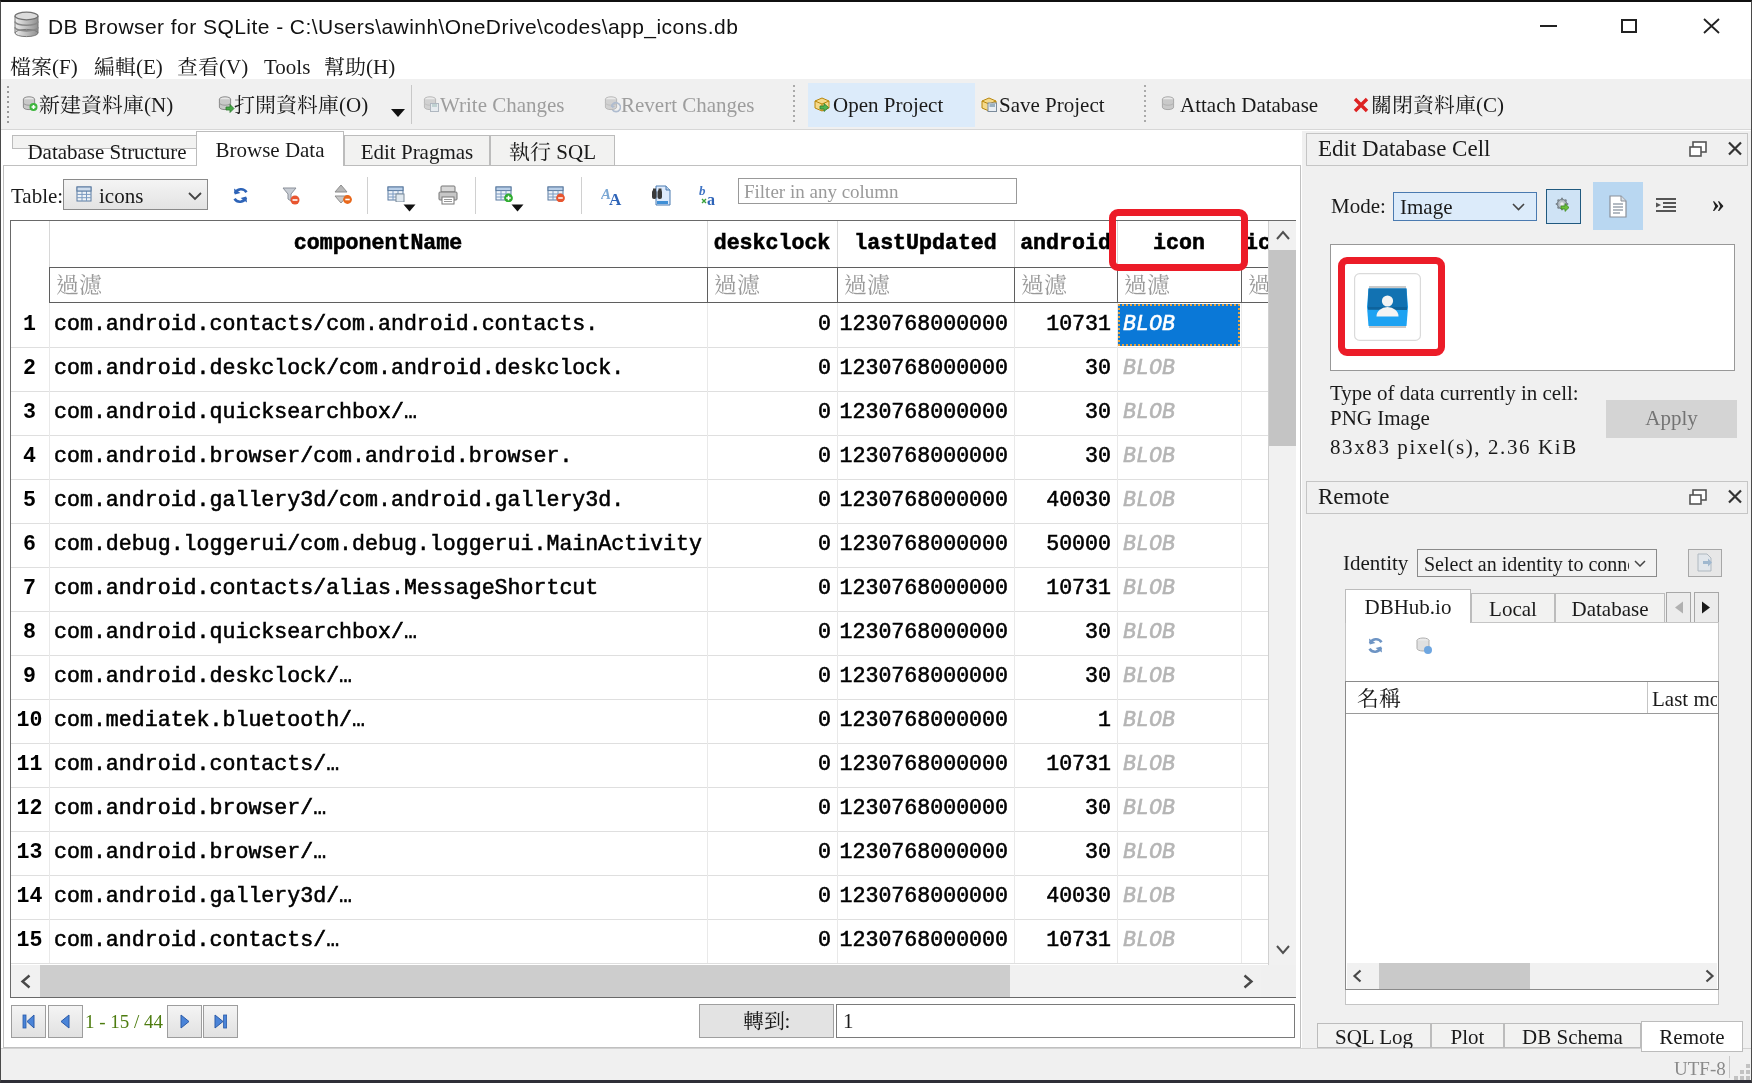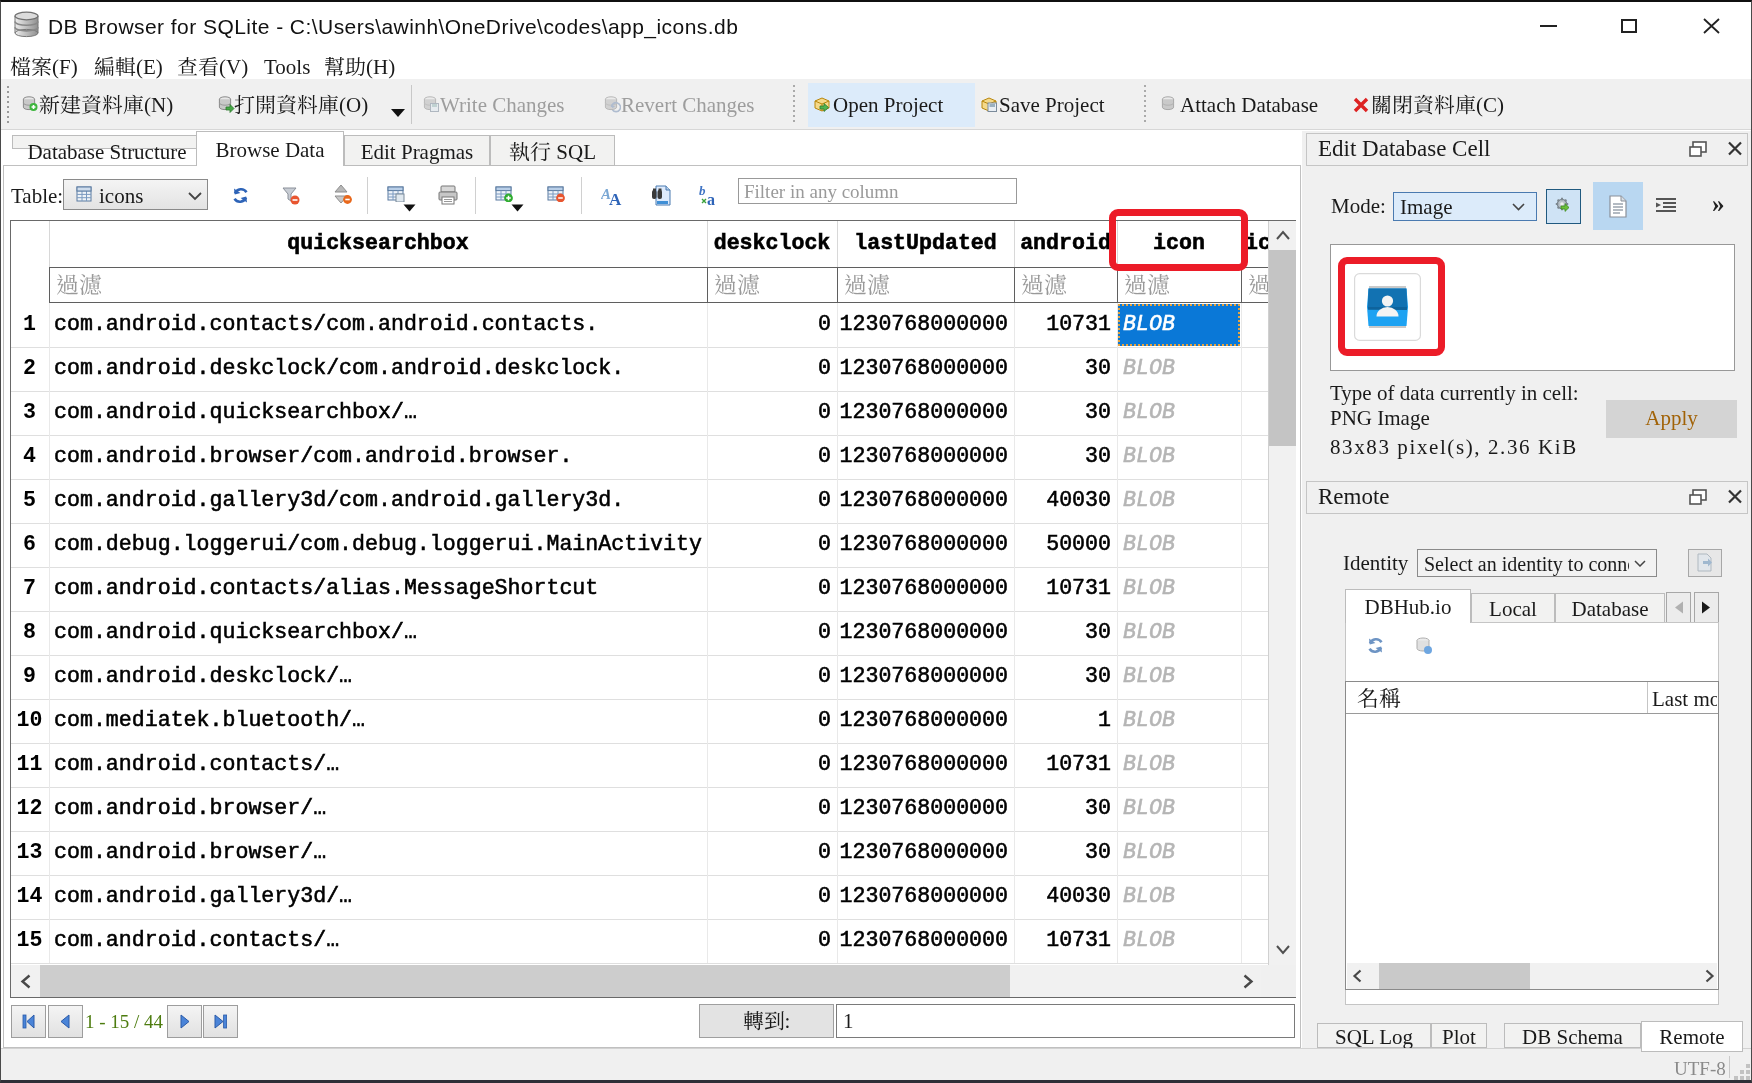--- a/index.html
+++ b/index.html
@@ -251,21 +251,21 @@
     <rect x="8.5" y="3.5" width="3" height="3" fill="#3a3a3a"></rect>
   </svg>
 <svg class="a" style="left:699px;top:185px" width="22" height="22">
     <text x="0" y="10" font-family="Liberation Serif" font-size="13" font-style="italic" fill="#3f74c4" font-weight="bold">b</text>
     <text x="8" y="20" font-family="Liberation Serif" font-size="16" fill="#2e64b8" font-weight="bold">a</text>
     <path d="M3 14 l4 4 M7 14 l-4 4" stroke="#3aa03a" stroke-width="1.4"></path>
   </svg>
 <div class="a" style="left:738px;top:178px;width:279px;height:26px;background:#fff;border:1px solid #999"></div>
 <div class="a t21" style="left:744px;top:181px;color:#9a9a9a;font-size:19px">Filter in any column</div>
 <div class="a" style="left:10px;top:220px;width:1286px;height:778px;background:#fff;border:1px solid #696969"></div>
-<div class="cell" style="left:49px;width:658px;top:231px;font-weight:700;text-align:center">quicksearchbox</div>
+<div class="cell" style="left:49px;width:658px;top:231px;font-weight:700;text-align:center">componentName</div>
 <div class="cell" style="left:707px;width:130px;top:231px;font-weight:700;text-align:center">deskclock</div>
 <div class="cell" style="left:837px;width:177px;top:231px;font-weight:700;text-align:center">lastUpdated</div>
 <div class="cell" style="left:1014px;width:103px;top:231px;font-weight:700;text-align:center">android</div>
 <div class="cell" style="left:1117px;width:124px;top:231px;font-weight:700;text-align:center">icon</div>
 <div class="cell" style="left:1241px;width:27px;top:231px;font-weight:700;text-align:center;text-align:left;padding-left:4px">ic</div>
 <div class="a" style="left:49px;top:221px;width:1px;height:46px;background:#d8d8d8"></div>
 <div class="a" style="left:707px;top:221px;width:1px;height:46px;background:#d8d8d8"></div>
 <div class="a" style="left:837px;top:221px;width:1px;height:46px;background:#d8d8d8"></div>
 <div class="a" style="left:1014px;top:221px;width:1px;height:46px;background:#d8d8d8"></div>
 <div class="a" style="left:1117px;top:221px;width:1px;height:46px;background:#d8d8d8"></div>
@@ -507,21 +507,21 @@
 <path d="M15 52 h37 v3 h-37 z" fill="#c9c9c9"></path>
 <path d="M14.5 15.5 h38 l1.5 18.5 -1.5 19 h-38 l-1.5 -19 z" fill="#1da2f2"></path>
 <path d="M14.5 15.5 h38 l0.8 18.5 h-39.6 z" fill="#1272b2"></path>
 <path d="M13.8 34 h39.4 l-0.2 3 -39 -0.2 z" fill="#0e639c"></path>
 <circle cx="33.5" cy="28" r="5.6" fill="#f4f4f4"></circle>
 <path d="M22.5 43.5 a11 9.5 0 0 1 22 0 z" fill="#f4f4f4"></path>
   </svg>
 <div class="a t21" style="left:1330px;top:381px">Type of data currently in cell:</div>
 <div class="a t21" style="left:1330px;top:406px">PNG Image</div>
 <div class="a" style="left:1606px;top:400px;width:131px;height:38px;background:#d4d4d4"></div>
-<div class="a" style="left:1606px;top:406px;width:131px;text-align:center;font-size:21px;color:#a16207">Apply</div>
+<div class="a" style="left:1606px;top:406px;width:131px;text-align:center;font-size:21px;color:#737373">Apply</div>
 <div class="a t21" style="left:1330px;top:435px;letter-spacing:1.6px">83x83 pixel(s), 2.36 KiB</div>
 <div class="a" style="left:1306px;top:481px;width:442px;height:33px;background:#f0f0f0;border:1px solid #c5c5c5"></div>
 <div class="a" style="left:1318px;top:484px;font-size:23px;color:#1a1a1a">Remote</div>
 <svg class="a" style="left:1689px;top:489px" width="18" height="16">
     <rect x="4" y="1" width="13" height="10" fill="#fff" stroke="#555" stroke-width="1.6"></rect>
     <rect x="1" y="6" width="11" height="9" fill="#fff" stroke="#555" stroke-width="1.6"></rect>
   </svg>
 <svg class="a" style="left:1727px;top:489px" width="16" height="15">
     <path d="M2 1.5 L14 13.5 M14 1.5 L2 13.5" stroke="#333" stroke-width="2.2" fill="none"></path>
   </svg>
@@ -575,21 +575,21 @@
 <div class="a" style="left:1346px;top:713px;width:372px;height:1px;background:#9a9a9a"></div>
 <div class="a" style="left:1347px;top:963px;width:370px;height:26px;background:#f1f1f1"></div>
 <svg class="a" style="left:1352px;top:969px" width="10" height="14">
     <path d="M8.5 1.5 l-6 5.5 6 5.5" stroke="#484848" stroke-width="2.2" fill="none"></path>
   </svg>
 <div class="a" style="left:1379px;top:963px;width:151px;height:26px;background:#c9c9c9"></div>
 <svg class="a" style="left:1705px;top:969px" width="10" height="14">
     <path d="M1.5 1.5 l6 5.5 -6 5.5" stroke="#484848" stroke-width="2.2" fill="none"></path>
   </svg>
 <div class="tab" style="left:1317px;top:1023px;width:114px;height:25px;line-height:26px">SQL Log</div>
-<div class="tab" style="left:1431px;top:1023px;width:56px;height:25px;line-height:26px">Plot</div>
+<div class="tab" style="left:1431px;top:1023px;width:73px;height:25px;line-height:26px">Plot</div>
 <div class="tab" style="left:1504px;top:1023px;width:137px;height:25px;line-height:26px">DB Schema</div>
 <div class="tab" style="left:1641px;top:1021px;width:102px;height:31px;line-height:30px;background:#fff;z-index:2">Remote</div>
 <div class="a" style="left:0;top:1048px;width:1752px;height:33px;background:#f0f0f0;border-top:1px solid #d2d2d2"></div>
 <div class="a" style="left:1674px;top:1058px;font-size:19px;color:#8a8a8a">UTF-8</div>
 <div class="a" style="left:1729px;top:1056px;width:1px;height:22px;background:#c9c9c9"></div>
 <svg class="a" style="left:1734px;top:1064px" width="16" height="16">
     <rect x="12" y="0" width="4" height="4" fill="#c2c2c2"></rect>
     <rect x="6" y="6" width="4" height="4" fill="#c2c2c2"></rect>
     <rect x="12" y="6" width="4" height="4" fill="#c2c2c2"></rect>
     <rect x="0" y="12" width="4" height="4" fill="#c2c2c2"></rect>

